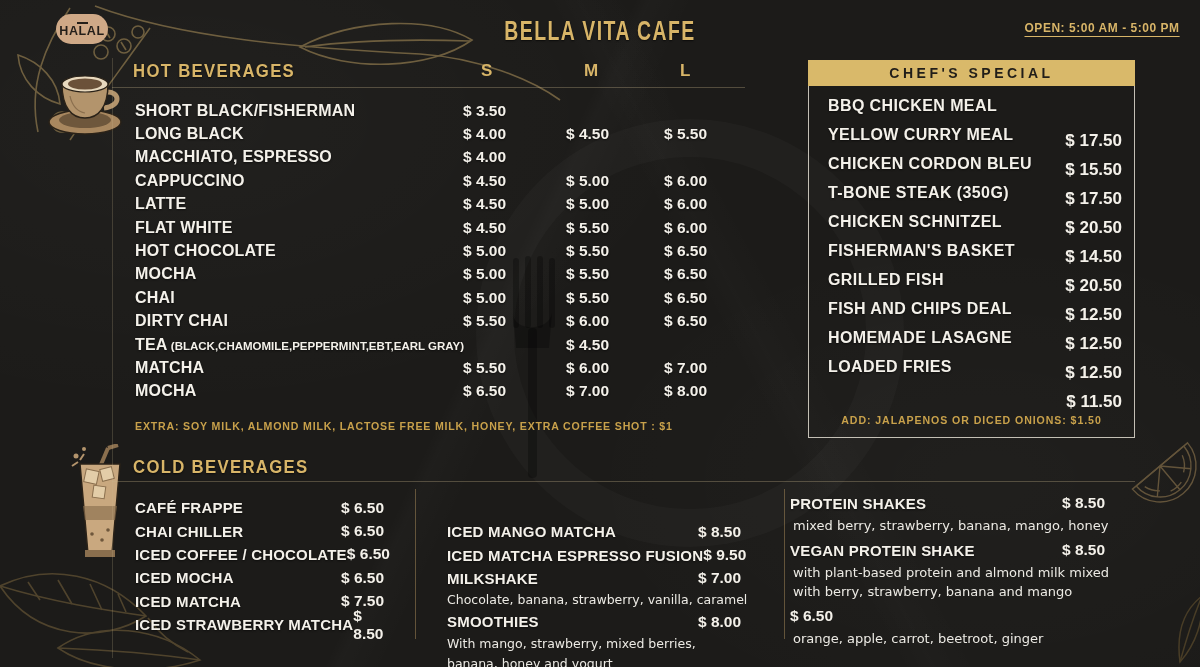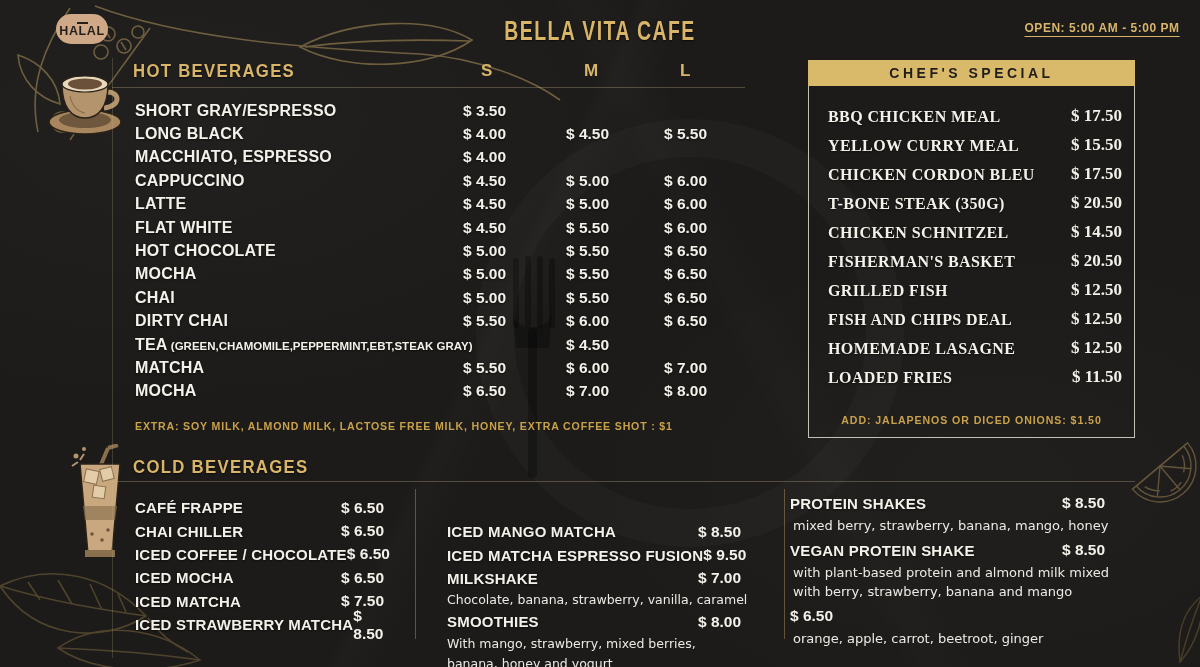--- a/index.html
+++ b/index.html
@@ -42,21 +42,21 @@
   .hnote{font-size:11.5px;font-weight:bold;letter-spacing:0;}
   .hp{font-weight:bold;font-size:15.5px;text-shadow:0 1px 2px rgba(0,0,0,.55);}
   .hp.s{width:103px}.hp.m{width:98px}.hp.l{width:80px}
   .extra{left:135px;top:420px;font-size:11.5px;font-weight:bold;letter-spacing:.9px;color:#c8a14b;
     white-space:nowrap;transform:scaleX(.92);transform-origin:left center;}
   
   .chefbox{left:808px;top:60px;width:327px;height:378px;border:1px solid rgba(238,232,220,.8);border-top:none;box-sizing:border-box;}
   .chefhead{height:26px;margin:0 -1px;background:#d9b96a;display:flex;align-items:center;justify-content:center;
     color:#211e19;font-weight:800;font-size:14px;letter-spacing:3.5px;white-space:nowrap;transform-origin:center;}
   #chef-rows{padding:11px 12px 0 19px;}
-  .srow{display:flex;justify-content:space-between;align-items:flex-end;height:29px;font-family:Liberation Serif, serif;}
+  .srow{display:flex;justify-content:space-between;align-items:flex-start;height:29px;}
   .sname{font-size:16px;font-weight:bold;letter-spacing:.4px;white-space:nowrap;text-shadow:0 1px 2px rgba(0,0,0,.55);}
   .sprice{font-size:17px;font-weight:bold;margin-top:34px;}
   .chefadd{position:absolute;left:0;bottom:11px;width:100%;text-align:center;color:#c8a14b;
     font-weight:bold;font-size:11.5px;letter-spacing:1px;white-space:nowrap;transform:scaleX(.92);}
   
   .coldcol{position:absolute;}
   #cold-col-0{left:135px;top:496px;width:258px;}
   #cold-col-1{left:447px;top:494px;width:303px;margin-top:26px;}
   #cold-col-2{left:790px;top:491px;width:324px;}
   .crow{display:flex;justify-content:space-between;align-items:center;height:23.4px;}
@@ -170,21 +170,21 @@
   </div>
   <div class="abs title">BELLA VITA CAFE</div>
   <div class="abs open">OPEN:  5:00 AM - 5:00 PM</div>
 
   <div class="abs goldhead" style="left:133px;top:60px;">HOT BEVERAGES</div>
   <div class="abs sizehead" style="left:481px;top:61px;">S</div>
   <div class="abs sizehead" style="left:584px;top:61px;">M</div>
   <div class="abs sizehead" style="left:680px;top:61px;">L</div>
   <div class="abs" id="hot-rows">
       <div class="hrow">
-        <span class="hname">SHORT GRAY/ESPRESSO</span>
+        <span class="hname">SHORT BLACK/FISHERMAN</span>
         <span class="hp s">$ 3.50</span>
         <span class="hp m"></span>
         <span class="hp l"></span>
       </div>
       <div class="hrow">
         <span class="hname">LONG BLACK</span>
         <span class="hp s">$ 4.00</span>
         <span class="hp m">$ 4.50</span>
         <span class="hp l">$ 5.50</span>
       </div>
@@ -230,21 +230,21 @@
         <span class="hp m">$ 5.50</span>
         <span class="hp l">$ 6.50</span>
       </div>
       <div class="hrow">
         <span class="hname">DIRTY CHAI</span>
         <span class="hp s">$ 5.50</span>
         <span class="hp m">$ 6.00</span>
         <span class="hp l">$ 6.50</span>
       </div>
       <div class="hrow">
-        <span class="hname">TEA<span class="hnote"> (GREEN,CHAMOMILE,PEPPERMINT,EBT,STEAK GRAY)</span></span>
+        <span class="hname">TEA<span class="hnote"> (BLACK,CHAMOMILE,PEPPERMINT,EBT,EARL GRAY)</span></span>
         <span class="hp s"></span>
         <span class="hp m">$ 4.50</span>
         <span class="hp l"></span>
       </div>
       <div class="hrow">
         <span class="hname">MATCHA</span>
         <span class="hp s">$ 5.50</span>
         <span class="hp m">$ 6.00</span>
         <span class="hp l">$ 7.00</span>
       </div>

